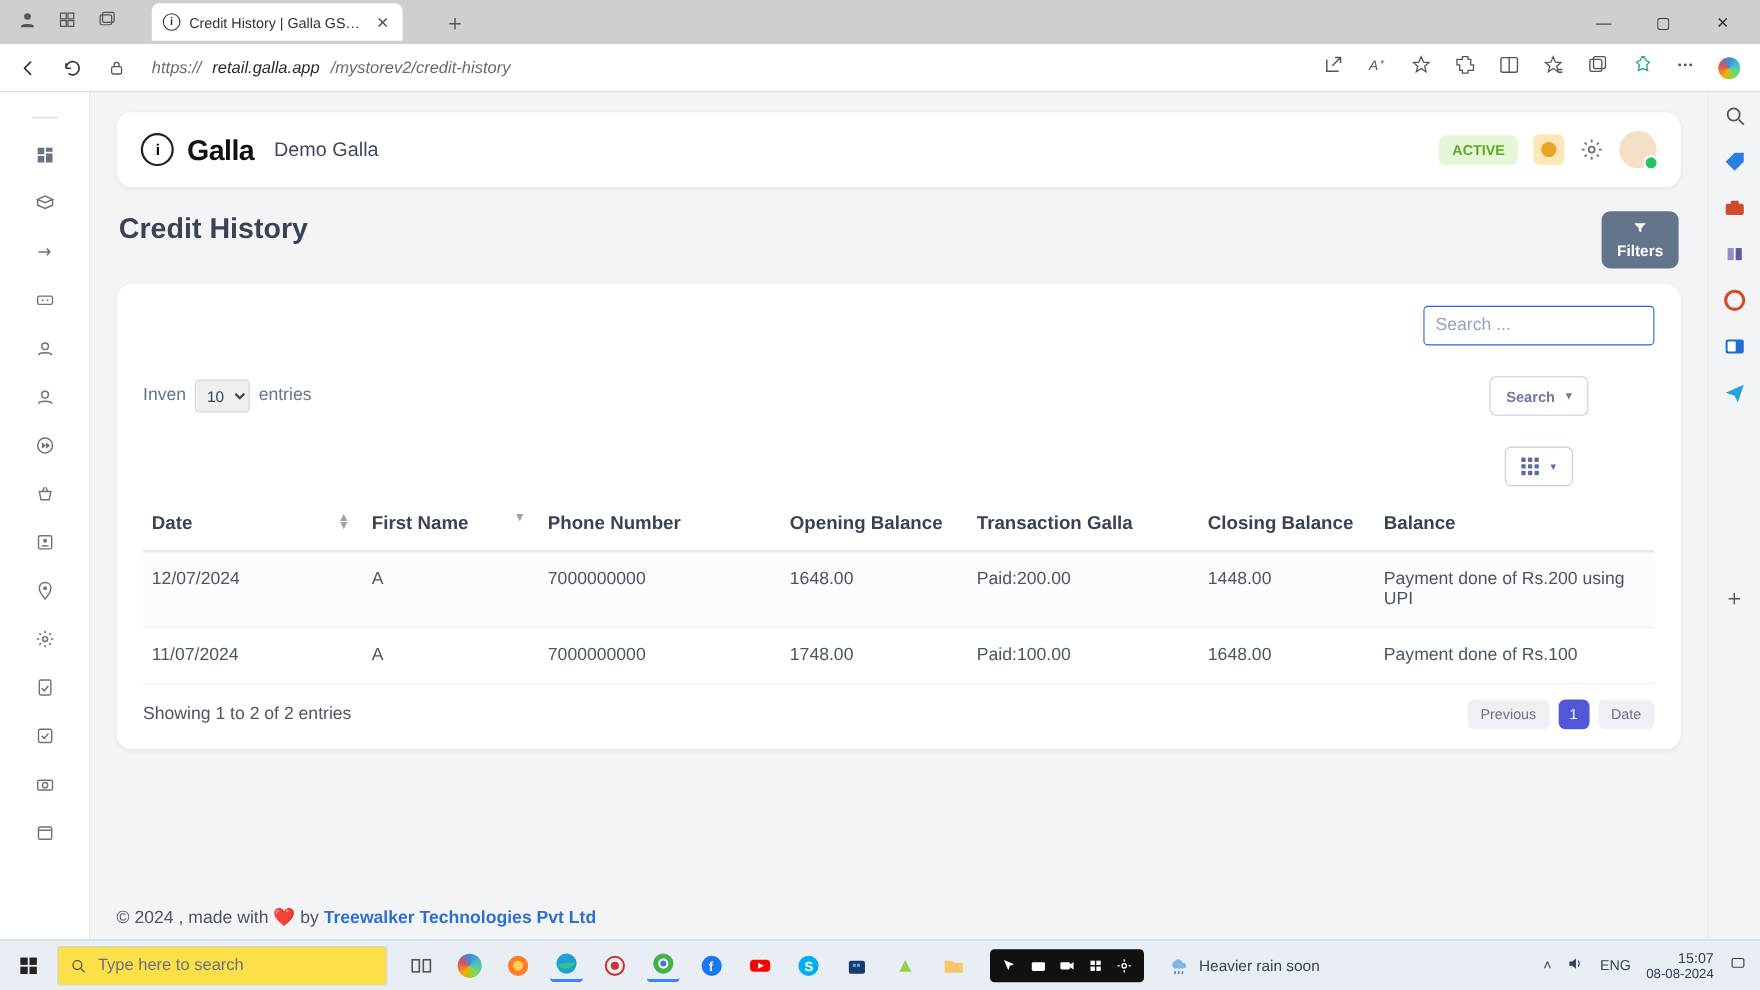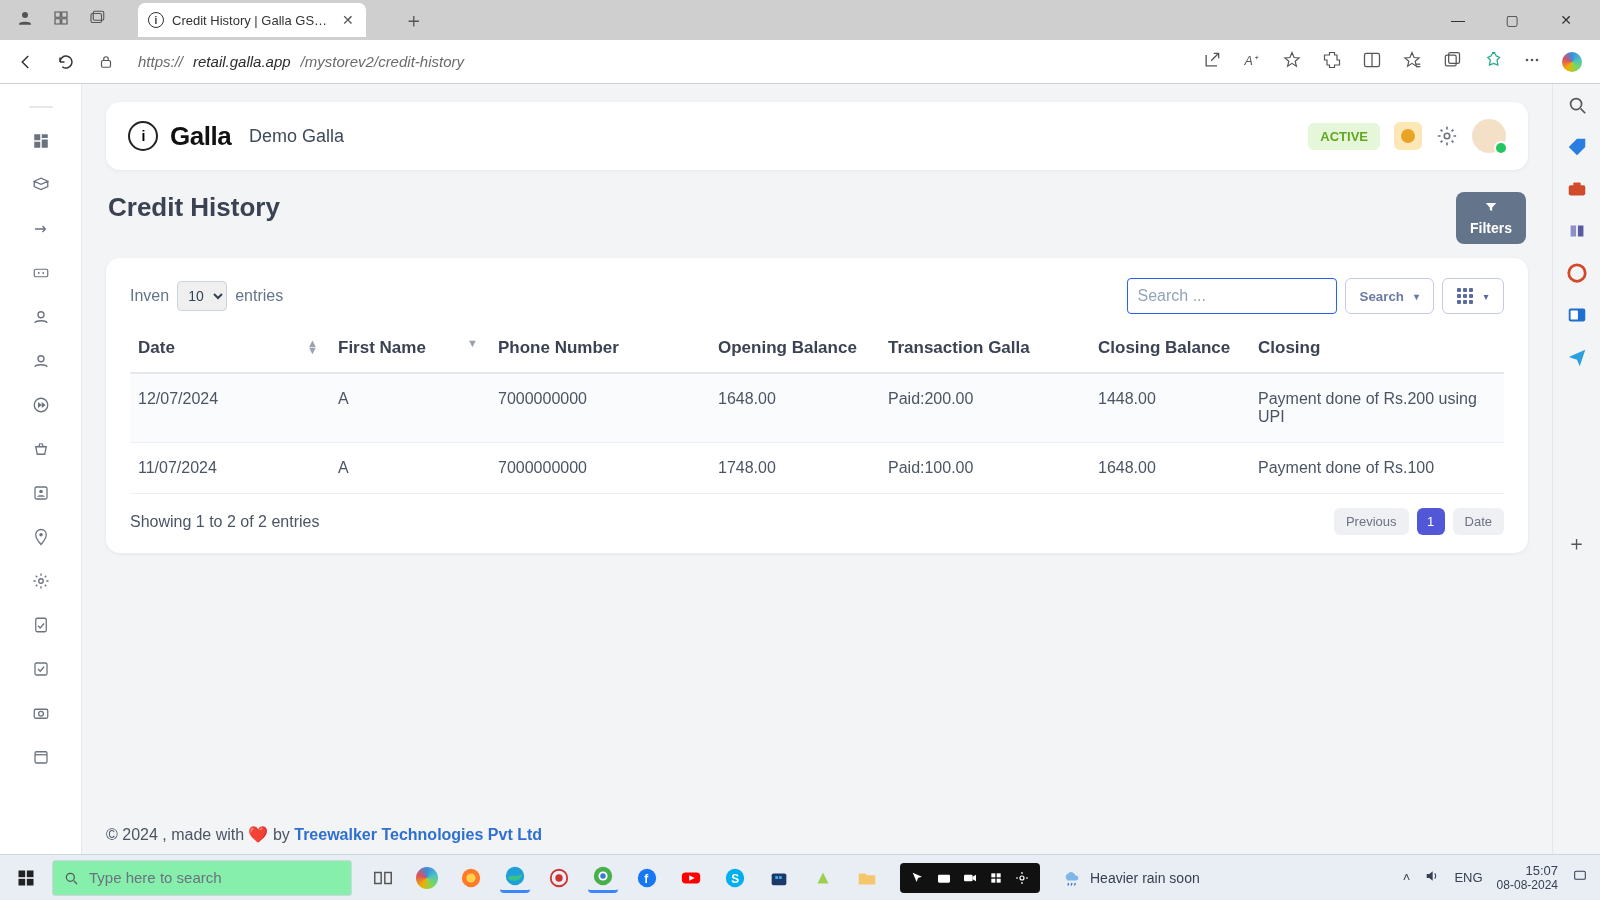--- a/index.html
+++ b/index.html
@@ -72,21 +72,21 @@
   .filters-btn { background:#64748b; color:#fff; border-radius:8px; padding:8px 14px; font-size:14px; font-weight:600; display:flex; align-items:center; gap:6px; border:none;flex-direction:column;}
   .filters-btn svg{width:14px;height:14px;fill:#fff;}
 
   .card {
     background:#fff; border-radius:14px; box-shadow:0 1px 4px rgba(0,0,0,.06); padding:20px 24px 18px;
   }
 
   .toolbar { display:flex; align-items:center; justify-content:space-between; margin-bottom:14px;}
   .show-entries { display:flex; align-items:center; gap:8px; color:#64748b; font-size:16px;}
   .show-entries select { height:30px; border:1px solid #cbd5e1; border-radius:4px; padding:2px 6px; font-size:14px; color:#334155;}
-  .toolbar-right { display:flex; align-items:center; gap:8px;}
+  .toolbar-right { display:flex; align-items:center; gap:28px;flex-direction:column;}
   .search-box { width:210px; height:36px; border:1.5px solid #2563eb; border-radius:4px; padding:0 10px; font-size:16px; color:#334155;}
   .search-box::placeholder{color:#94a3b8;}
   .export-btn { height:36px; border:1.5px solid #c5cbe0; border-radius:6px; background:#fff; color:#6d7aa8; font-weight:600; padding:0 14px; display:flex; align-items:center; gap:10px; position:relative;}
   .export-btn .caret{ font-size:10px; color:#6d7aa8;}
   .export-hl { position:absolute; inset:-6px -6px -6px -6px; border-radius:22px; background:radial-gradient(closest-side, rgba(252,232,85,.95), rgba(252,232,85,.0)); z-index:-1;}
   .col-btn { height:36px; width:62px; border:1.5px solid #c5cbe0; border-radius:6px; background:#fff; display:flex; align-items:center; justify-content:center; gap:10px;}
   .col-btn .grid9{ width:16px;height:16px; display:grid; grid-template-columns:repeat(3,4px); grid-template-rows:repeat(3,4px); gap:2px;}
   .col-btn .grid9 span{background:#5b6aa0; border-radius:1px;}
   .col-btn .caret{ font-size:10px; color:#5b6aa0;}
 
@@ -113,21 +113,21 @@
   .edge-right .plus { margin-top:auto; margin-bottom:auto; font-size:20px; color:#555;}
   .edge-right .gearb { margin-top:auto; margin-bottom:8px; }
 
   
   .taskbar {
     position:absolute; left:0; right:0; bottom:0; height:46px; background:#e9eef4; border-top:1px solid #cfd6df;
     display:flex; align-items:center; padding:0 4px; gap:4px;
   }
   .start { width:44px; height:46px; display:flex; align-items:center; justify-content:center;}
   .start svg{width:20px;height:20px; fill:#222;}
-  .search-pill { flex:0 0 300px; height:36px; background:#86efac; border:1px solid #cfd6df; border-radius:3px; display:flex; align-items:center; gap:10px; padding:15px 10px; color:#6b7280; font-size:15px;}
+  .search-pill { flex:0 0 300px; height:36px; background:#fde047; border:1px solid #cfd6df; border-radius:3px; display:flex; align-items:center; gap:10px; padding:15px 10px; color:#6b7280; font-size:15px;}
   .task-icons { display:flex; align-items:center; gap:14px; margin-left:12px;}
   .task-icons .ti { width:30px; height:30px; display:flex; align-items:center; justify-content:center; border-radius:4px;}
   .task-icons .ti.active { border-bottom:3px solid #3a86ff; }
   .task-icons svg{width:22px;height:22px;}
   .tray-block { margin-left:14px; background:#111; color:#fff; height:30px; border-radius:4px; display:flex; align-items:center; gap:10px; padding:0 10px;}
   .tray-block svg{width:16px;height:16px; fill:#fff;}
   .weather { margin-left:18px; display:flex; align-items:center; gap:8px; color:#374151; font-size:14px;}
   .sys-tray { margin-left:auto; display:flex; align-items:center; gap:14px; color:#374151; font-size:13px; padding-right:8px;}
   .clock { text-align:right; line-height:14px; font-size:12px;}
   .clock .t{font-size:13px;}
@@ -385,21 +385,21 @@
 
       <table>
         <thead>
           <tr>
             <th style="width:200px"><span>Date</span><span class="sort-ind">▲<br>▼</span></th>
             <th style="width:160px"><span>First Name</span><span class="sort-ind" style="color:#5b6aiso">▼</span></th>
             <th style="width:220px"><span>Phone Number</span></th>
             <th style="width:170px"><span>Opening Balance</span></th>
             <th style="width:210px"><span>Transaction Galla</span></th>
             <th style="width:160px"><span>Closing Balance</span></th>
-            <th><span>Closing</span></th>
+            <th><span>Balance</span></th>
           </tr>
         </thead>
         <tbody>
           <tr>
             <td>12/07/2024</td>
             <td>A</td>
             <td>7000000000</td>
             <td>1648.00</td>
             <td>Paid:200.00</td>
             <td>1448.00</td>

